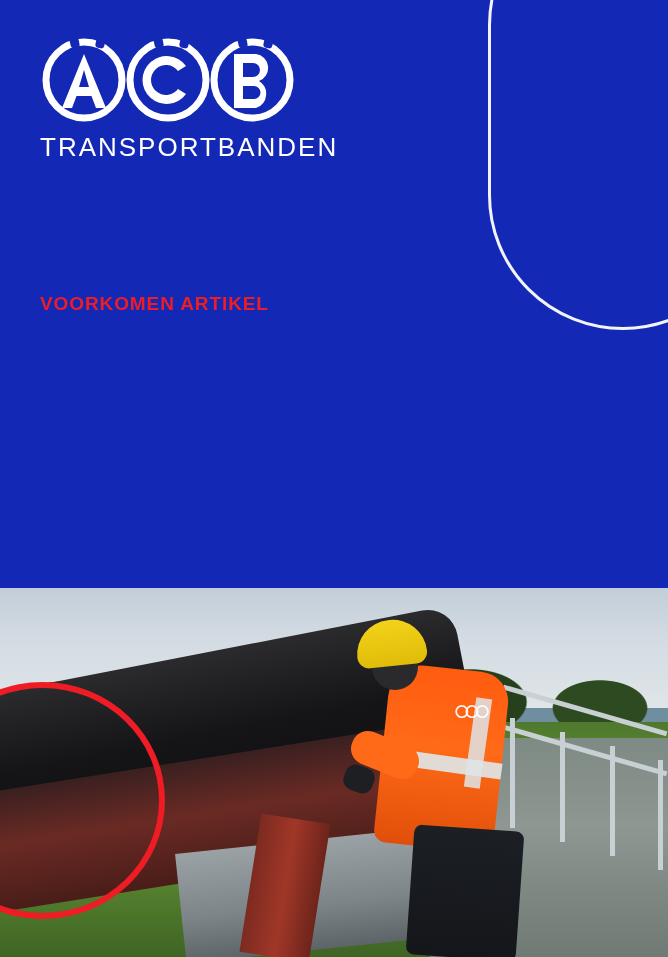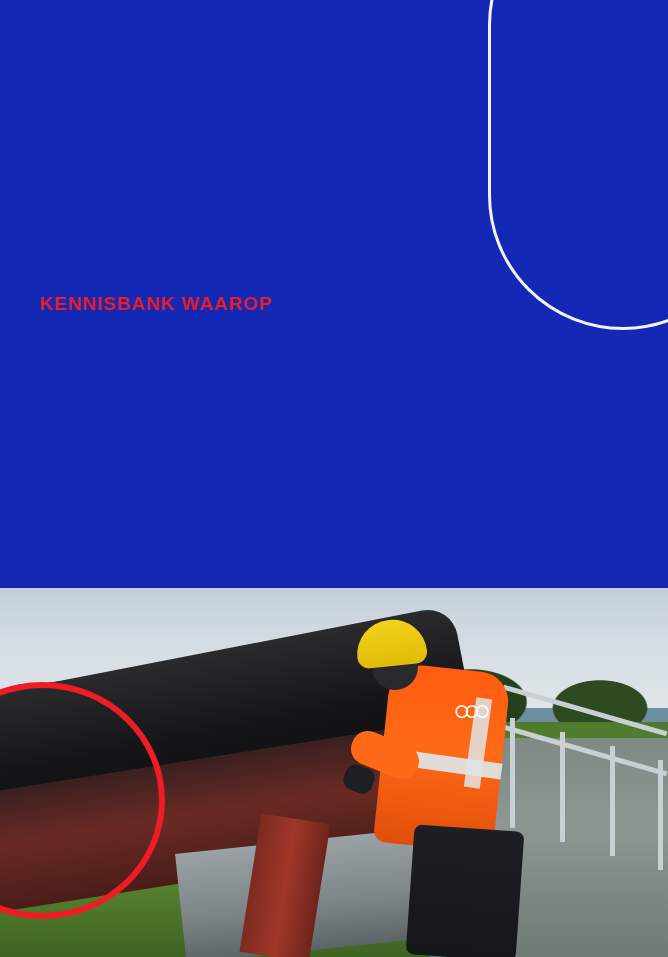--- a/index.html
+++ b/index.html
@@ -257,22 +257,52 @@
 </style>
 </head>
 <body>
 
 <div class="page">
 
   <div class="top-panel">
 
     <div class="arc-deco"></div>
 
-
-    <div class="eyebrow">KENNISBANK WAAROP</div>
+    <div class="logo-wrap">
+      <svg class="logo-mark" width="256" height="96" viewBox="0 0 256 96">
+        <g fill="none" stroke="#ffffff" stroke-width="7">
+
+          <circle cx="44" cy="52" r="38"></circle>
+
+          <circle cx="128" cy="52" r="38"></circle>
+
+          <circle cx="212" cy="52" r="38"></circle>
+        </g>
+        <g fill="#ffffff">
+
+          <path d="M44 26 L66 80 L56 80 L51.5 68 L36.5 68 L32 80 L22 80 Z M44 42 L39 59 L49 59 Z"></path>
+
+          <path d="M146 38 a24 24 0 1 0 0 28 l-8 -5 a15 15 0 1 1 0 -18 Z"></path>
+
+          <path d="M194 26 h22 a14 14 0 0 1 3 27 a15 15 0 0 1 -3 27 h-22 Z M203 35 v14 h10 a7 7 0 0 0 0 -14 Z M203 58 v13 h11 a6.5 6.5 0 0 0 0 -13 Z"></path>
+        </g>
+        <g fill="#1328b4">
+
+          <rect x="30" y="8" width="9" height="12" rx="3" transform="rotate(-12 34 14)"></rect>
+          <rect x="56" y="8" width="9" height="12" rx="3" transform="rotate(12 60 14)"></rect>
+          <rect x="114" y="8" width="9" height="12" rx="3" transform="rotate(-12 118 14)"></rect>
+          <rect x="140" y="8" width="9" height="12" rx="3" transform="rotate(12 144 14)"></rect>
+          <rect x="198" y="8" width="9" height="12" rx="3" transform="rotate(-12 202 14)"></rect>
+          <rect x="224" y="8" width="9" height="12" rx="3" transform="rotate(12 228 14)"></rect>
+        </g>
+      </svg>
+      <div class="logo-word">TRANSPORTBANDEN</div>
+    </div>
+
+    <div class="eyebrow">VOORKOMEN ARTIKEL</div>
 
   </div>
 
   <div class="photo">
     <div class="ph-sky"></div>
     <div class="ph-trees"></div>
     <div class="ph-field"></div>
     <div class="ph-gravel"></div>
 
     <div class="ph-belt"></div>

